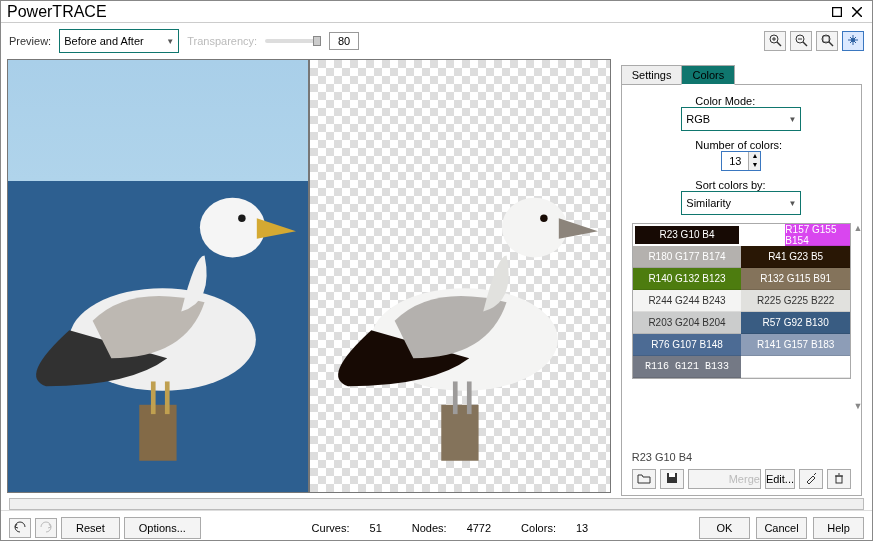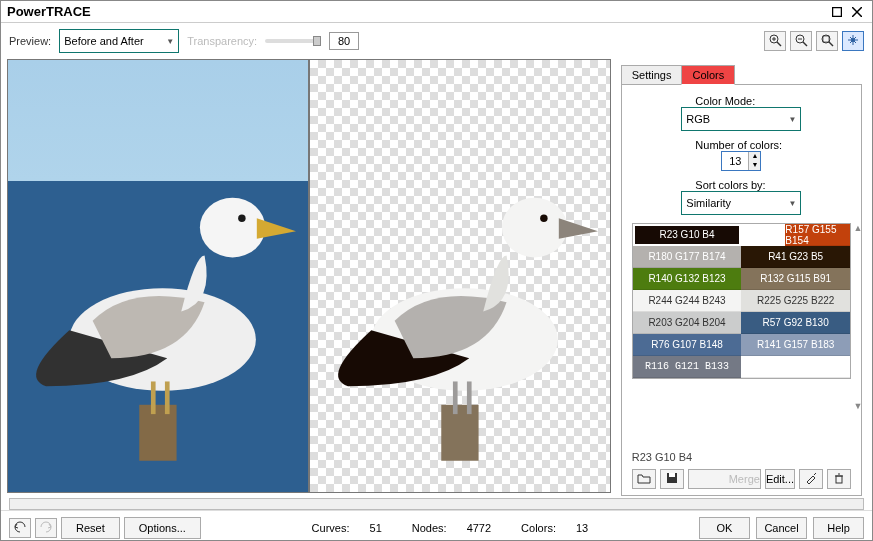--- a/index.html
+++ b/index.html
@@ -1,18 +1,18 @@
 <!DOCTYPE html>
 <html><head>
 <meta charset="utf-8">
 <style>
 * { box-sizing: border-box; margin: 0; padding: 0; font-family: "Segoe UI", Tahoma, sans-serif; font-size: 11px; }
 body { background: #fff; width: 873px; height: 541px; overflow: hidden; position: relative; border: 1px solid #888; }
 .titlebar { height: 22px; display: flex; align-items: center; padding: 0 6px; border-bottom: 1px solid #ccc; }
-.titlebar .title { flex: 1; font-size: 13px; font-weight: bold; }
+.titlebar .title { flex: 1; font-size: 16px; }
 .titlebar .win-btn { width: 18px; height: 14px; display: flex; align-items: center; justify-content: center; margin-left: 2px; cursor: pointer; }
 .toolbar-row { display: flex; align-items: center; padding: 6px 8px; gap: 8px; }
 .label { color: #333; }
 .dropdown { height: 24px; border: 1px solid #0f766e; background: #fff; display: flex; align-items: center; padding: 0 4px; min-width: 120px; position: relative; }
 .dropdown .arrow { margin-left: auto; font-size: 8px; color: #555; }
 .disabled { color: #bbb; }
 .slider-track { width: 56px; height: 4px; background: #ddd; border-radius: 2px; position: relative; }
 .slider-thumb { position: absolute; top: -3px; left: 48px; width: 8px; height: 10px; background: #ccc; border: 1px solid #888; }
 .num-input { width: 30px; height: 18px; border: 1px solid #999; text-align: center; background: #fff; }
 .zoom-group { margin-left: auto; display: flex; gap: 4px; }
@@ -29,21 +29,21 @@
   linear-gradient(-45deg,#ddd 25%,transparent 25%),
   linear-gradient(45deg,transparent 75%,#ddd 75%),
   linear-gradient(-45deg,transparent 75%,#ddd 75%);
   background-size: 16px 16px;
   background-position: 0 0, 0 8px, 8px -8px, -8px 0; }
 .bird { position: absolute; left: 10px; right: 10px; top: 18%; bottom: 6%; }
 .bird svg { width: 100%; height: 100%; }
 .side-col { flex: 1; padding: 6px 10px 0 4px; display: flex; flex-direction: column; }
 .tabs { display: flex; }
 .tab { padding: 3px 10px; border: 1px solid #aaa; background: #eee; cursor: pointer; margin-right: -1px; }
-.tab.active { background: #ef4444; border-bottom: 1px solid #fff; position: relative; z-index: 1; }
+.tab.active { background: #0f766e; border-bottom: 1px solid #fff; position: relative; z-index: 1; }
 .tab-body { border: 1px solid #aaa; padding: 10px 10px 6px 10px; margin-top: -1px; flex: 1; display: flex; flex-direction: column; }
 .field-row { display: flex; align-items: center; margin-bottom: 8px; flex-direction: column; }
 .field-row .flabel { width: 92px; }
 .field-row .fcontrol { flex: 1; display: flex; align-items: center; }
 .spinner { display: flex; border: 1px solid #3a77c0; height: 20px; }
 .spinner input { border: none; width: 26px; text-align: center; outline: none; }
 .spinner .spins { display: flex; flex-direction: column; }
 .spinner .spins div { width: 12px; height: 9px; border-left: 1px solid #aaa; background: #f0f0f0; font-size: 7px; line-height: 8px; text-align: center; cursor: pointer; }
 .swatch-area { flex: 1; position: relative; }
 .swatch-grid { display: grid; grid-template-columns: 1fr 1fr; gap: 0; border: 1px solid #aaa; }
@@ -199,21 +199,21 @@
           <div class="dropdown" style="flex:1">
             <span>Similarity</span>
             <span class="arrow">▼</span>
           </div>
         </div>
       </div>
 
       <div class="swatch-area">
         <div class="swatch-grid" id="swatch-grid">
             <div class="swatch selected" style="background: rgb(23, 10, 4);">R23 G10 B4</div>
-            <div class="swatch" style="background: #c2410c; margin-left: 44px;">R157 G155 B154</div>
+            <div class="swatch" style="background: #d946ef; margin-left: 44px;">R157 G155 B154</div>
             <div class="swatch" style="background: rgb(180, 177, 174);">R180 G177 B174</div>
             <div class="swatch" style="background: rgb(41, 23, 5);">R41 G23 B5</div>
             <div class="swatch" style="background: #4d7c0f; text-align: right;">R140 G132 B123</div>
             <div class="swatch" style="background: rgb(132, 115, 91);">R132 G115 B91</div>
             <div class="swatch light" style="background: rgb(244, 244, 243);">R244 G244 B243</div>
             <div class="swatch light" style="background: rgb(225, 225, 222);">R225 G225 B222</div>
             <div class="swatch light" style="background: rgb(203, 204, 204);">R203 G204 B204</div>
             <div class="swatch" style="background: rgb(57, 92, 130);">R57 G92 B130</div>
             <div class="swatch" style="background: rgb(76, 107, 148);">R76 G107 B148</div>
             <div class="swatch" style="background: rgb(141, 157, 183);">R141 G157 B183</div>

